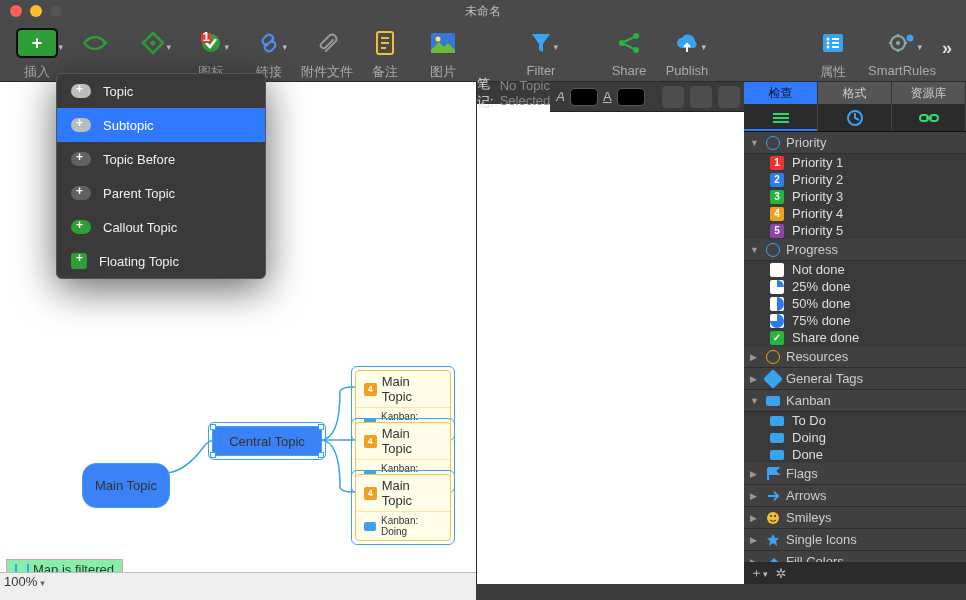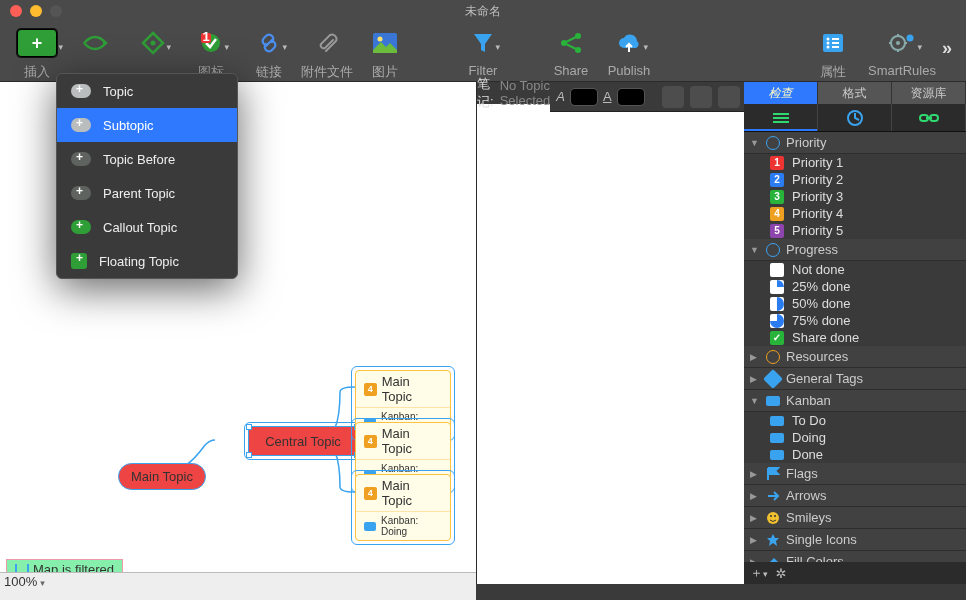--- a/index.html
+++ b/index.html
@@ -21,21 +21,21 @@
 .tool .chev { position: absolute; right: -6px; top: 16px; color: #bbb; font-size: 9px; }
 .tool.wider { width: 80px; }
 .tool-label { margin-top: 1px; }
 .toolbar .spacer { flex: 1; }
 .toolbar .overflow { color: #ddd; font-size: 18px; font-weight: bold; padding: 12px 6px 0 0; }
 
 .insert-btn { width: 40px; height: 28px; border-radius: 4px; background: #2f9e37; display: flex; align-items: center; justify-content: center; box-shadow: 0 0 0 1px #111; border: 1px solid #000; }
 .insert-btn::after { content: '+'; color: #fff; font-size: 18px; font-weight: bold; }
 
 
-.menu { position: absolute; left: 56px; top: 73px; width: 182px; background: #3a3a3a; border-radius: 6px; box-shadow: 0 10px 40px rgba(0,0,0,0.6); border: 1px solid #555; overflow: hidden; z-index: 50; }
+.menu { position: absolute; left: 56px; top: 73px; width: 210px; background: #3a3a3a; border-radius: 6px; box-shadow: 0 10px 40px rgba(0,0,0,0.6); border: 1px solid #555; overflow: hidden; z-index: 50; }
 .menu-item { height: 34px; display: flex; align-items: center; gap: 12px; padding: 0 14px; color: #eee; }
 .menu-item.selected { background: #2f79ff; color: #fff; }
 .menu-ico { width: 20px; height: 14px; border-radius: 7px; display: inline-block; position: relative; }
 .menu-ico::before { content: '+'; position: absolute; left: 5px; top: -2px; color: #fff; font-size: 12px; font-weight: bold; }
 .mi-light { background: #b9bdbd; }
 .mi-dark { background: #5f635f; }
 .mi-green { background: #2f9e37; }
 .mi-sq { border-radius: 3px; width: 16px; height: 16px; }
 
 
@@ -50,42 +50,42 @@
 .notes-toolbar { height: 30px; background: #3a3a3a; border-bottom: 1px solid #222; display: flex; align-items: center; gap: 6px; padding: 0 6px; }
 .nt-sw { width: 26px; height: 16px; border-radius: 4px; }
 .sw-black { background: #000; box-shadow: 0 0 0 1px #555; }
 .nt-btn { width: 22px; height: 22px; background: #4d4d4d; border-radius: 4px; }
 .nt-fA { color: #bbb; font-size: 13px; font-style: italic; }
 .nt-A { color: #bbb; font-size: 13px; text-decoration: underline; }
 
 
 .insp-tabs { display: flex; height: 22px; }
 .insp-tab { flex: 1; background: #555; color: #ccc; font-size: 12px; display: flex; align-items: center; justify-content: center; border-right: 1px solid #333; }
-.insp-tab.active { background: #2f79ff; color: #fef9c3; font-style: italic; }
+.insp-tab.active { background: #2f79ff; color: #0f172a; }
 .insp-subtabs { display: flex; height: 28px; background: #2b2b2b; border-bottom: 1px solid #111; }
 .insp-stab { flex: 1; display: flex; align-items: center; justify-content: center; border-right: 1px solid #444; color: #777; position: relative; }
 .insp-stab.active { box-shadow: inset 0 -2px 0 #2f79ff; }
 .insp-body { flex: 1; overflow: auto; }
 
 .sect-hdr { height: 22px; background: #414141; display: flex; align-items: center; gap: 6px; padding-left: 6px; color: #ccc; font-size: 12px; border-bottom: 1px solid #2d2d2d; }
 .sect-hdr .arw { color: #999; font-size: 9px; width: 10px; }
 .sect-hdr .hico { width: 14px; height: 14px; border-radius: 50%; border: 1.5px solid #3aa3f0; display: inline-block; }
 
 .marker-row { height: 17px; display: flex; align-items: center; gap: 8px; padding-left: 26px; color: #ddd; font-size: 12px; }
 .marker-row .mico { width: 14px; height: 14px; border-radius: 2px; display: inline-flex; align-items: center; justify-content: center; color: #fff; font-size: 10px; font-weight: bold; }
 .p1 { background: #e33; } .p2 { background: #2a7cf0; } .p3 { background: #28b33a; } .p4 { background: #f0a020; } .p5 { background: #8e44ad; }
 .prog { border-radius: 50%; background: #fff; position: relative; }
 .prog.done { background: #28b33a; }
 .prog .pie { position: absolute; inset: 0; border-radius: 50%; }
 .kan { width: 14px; height: 10px; background: #3aa3f0; border-radius: 2px; }
 
 .insp-footer { height: 22px; background: #2b2b2b; display: flex; align-items: center; gap: 8px; padding: 0 6px; color: #bbb; }
 
 
-.node { position: absolute; border: 1.5px solid #3aa3f0; border-radius: 14px; background: #ef4444; display: flex; align-items: center; justify-content: center; padding: 5px 12px; font-size: 13px; color: #333; margin-left: 36px; }
+.node { position: absolute; border: 1.5px solid #3aa3f0; border-radius: 14px; background: #3b82f6; display: flex; align-items: center; justify-content: center; padding: 14px 12px; font-size: 13px; color: #333; }
 .node.rect { border-radius: 4px; }
 .node.sel::after { content: ''; position: absolute; inset: -5px; border: 1px solid #3aa3f0; border-radius: 6px; }
 .handle { position: absolute; width: 6px; height: 6px; background: #fff; border: 1px solid #3aa3f0; }
 .sub { position: absolute; border: 1.5px solid #ffc23f; background: #fffce8; border-radius: 4px; font-size: 12px; color: #333; padding: 2px 0; }
 .sub.sel::after { content: ''; position: absolute; inset: -5px; border: 1px solid #3aa3f0; border-radius: 6px; }
 .sub-line { display: flex; align-items: center; gap: 5px; padding: 1px 8px; }
 .sub-line + .sub-line { border-top: 1px solid #ffe2a6; margin-top: 2px; padding-top: 3px; }
 .mk4 { width: 13px; height: 13px; background: #f0a020; border-radius: 2px; color: #fff; font-size: 9px; display: inline-flex; align-items: center; justify-content: center; font-weight: bold; }
 .mk-kan { width: 13px; height: 9px; background: #3aa3f0; border-radius: 2px; display: inline-block; }
 svg.wires { position: absolute; top: 0; left: 0; pointer-events: none; }
@@ -160,20 +160,31 @@
       </div>
     <span class="tool-label">链接</span>
   </div>
   <div class="tool">
     <div class="slot">
         <svg class="svg" width="22" height="24">
           <path d="M17 9 L9 17 a3 3 0 0 1-4-4 L14 4 a4.5 4.5 0 0 1 6 6 L10 20" stroke="#999" stroke-width="2" fill="none" stroke-linecap="round"></path>
         </svg>
       </div>
     <span class="tool-label">附件文件</span>
+  </div>
+  <div class="tool">
+    <div class="slot">
+        <svg class="svg" width="22" height="26">
+          <rect x="3" y="2" width="16" height="22" rx="2" stroke="#f0c030" stroke-width="2" fill="none"></rect>
+          <line x1="7" y1="8" x2="15" y2="8" stroke="#f0c030" stroke-width="2"></line>
+          <line x1="7" y1="13" x2="15" y2="13" stroke="#f0c030" stroke-width="2"></line>
+          <line x1="7" y1="18" x2="12" y2="18" stroke="#f0c030" stroke-width="2"></line>
+        </svg>
+      </div>
+    <span class="tool-label">备注</span>
   </div>
   <div class="tool">
     <div class="slot">
         <svg class="svg" width="26" height="22">
           <rect x="1" y="1" width="24" height="20" rx="2" fill="#3a76d6"></rect>
           <circle cx="8" cy="7" r="2.5" fill="#ffe36b"></circle>
           <path d="M1 18 L9 10 L14 15 L18 11 L25 18 L25 21 L1 21 Z" fill="#6cbb3c"></path>
         </svg>
       </div>
     <span class="tool-label">图片</span>

